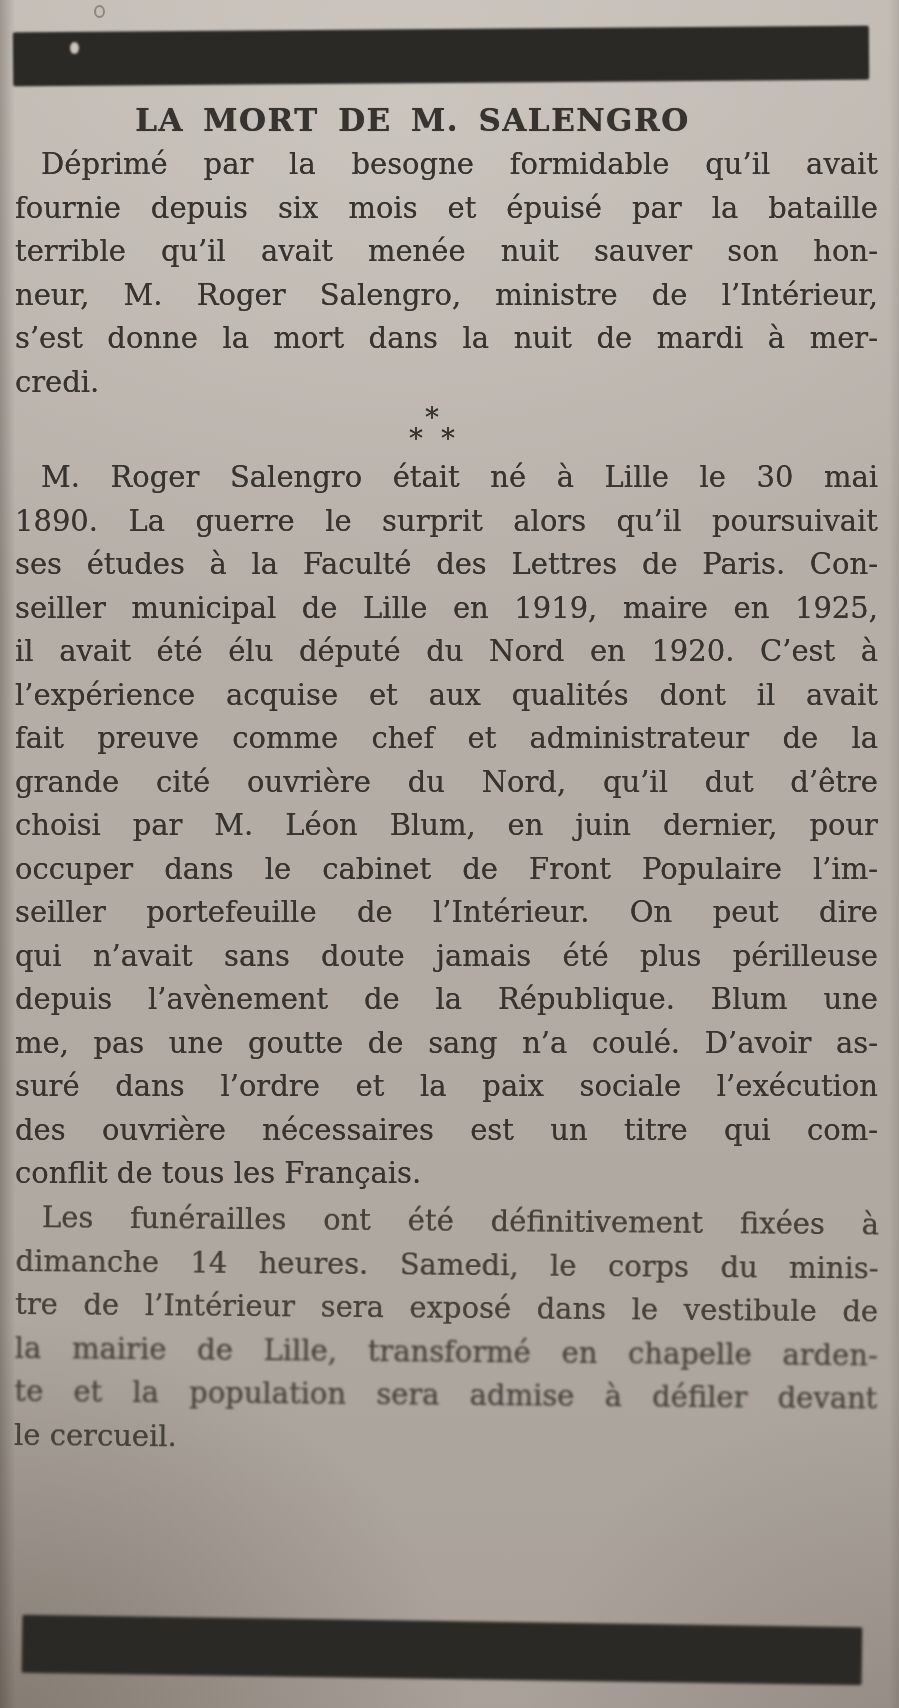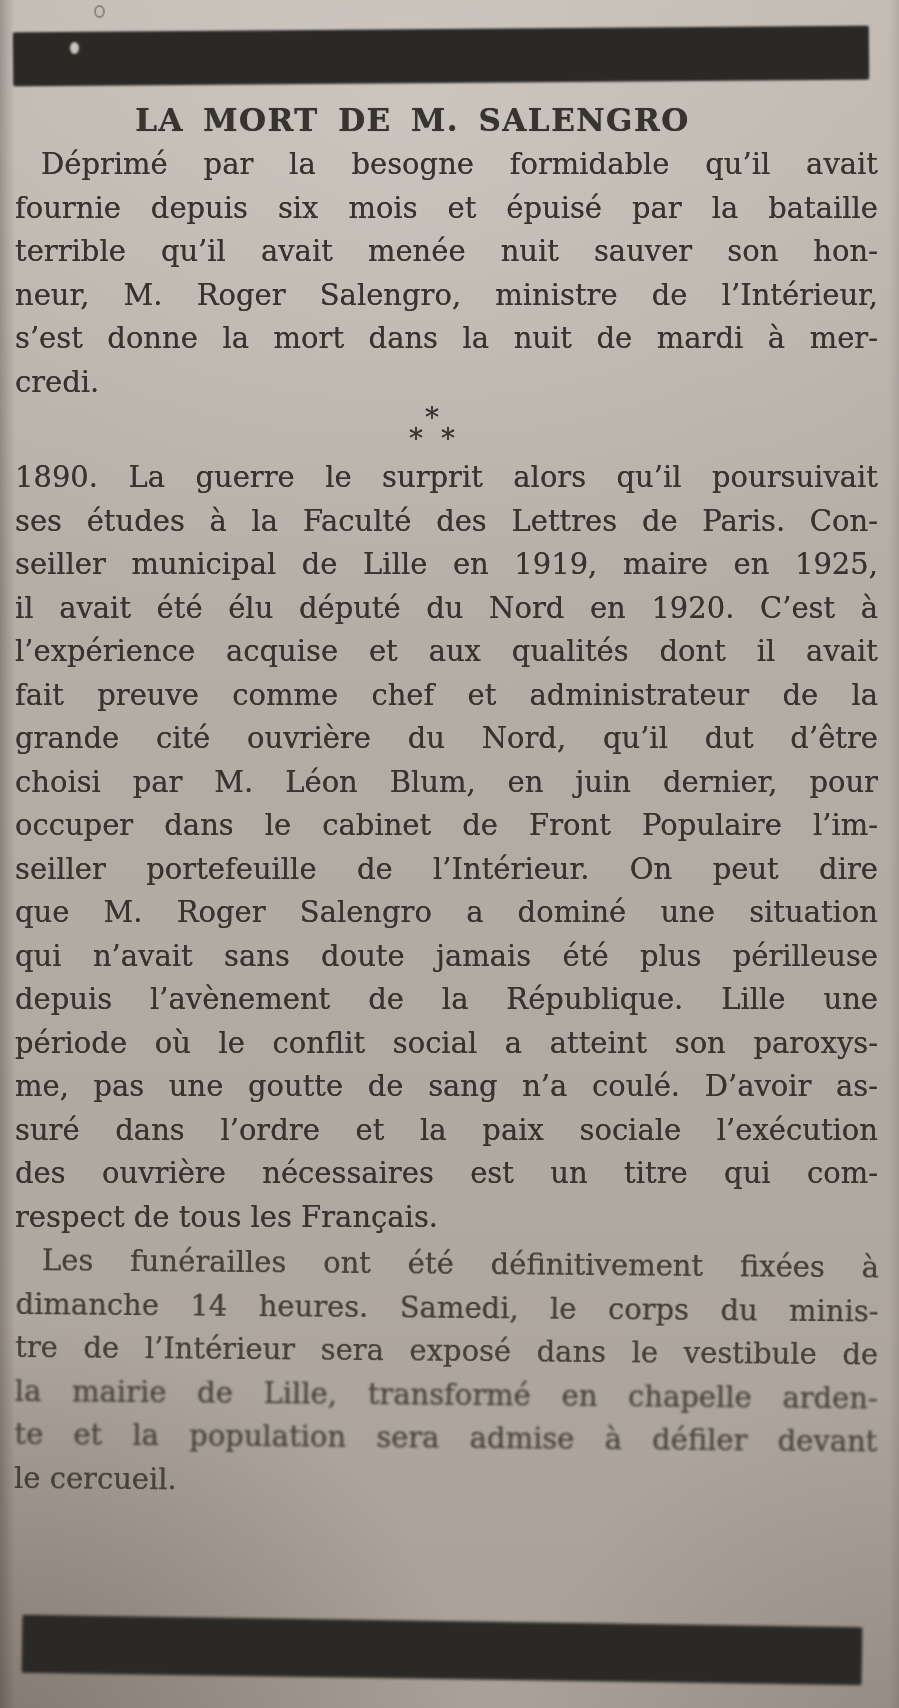--- a/index.html
+++ b/index.html
@@ -60,38 +60,37 @@
       <div class="line">s’est donne la mort dans la nuit de mardi à mer-</div>
       <div class="line lastline">credi.</div>
     </div>
 
     <div class="divider">
       <div class="row">*</div>
       <div class="row">* *</div>
     </div>
 
     <div>
+      <div class="line first">M. Roger Salengro était né à Lille le 30 mai</div>
       <div class="line">1890. La guerre le surprit alors qu’il poursuivait</div>
       <div class="line">ses études à la Faculté des Lettres de Paris. Con-</div>
       <div class="line">seiller municipal de Lille en 1919, maire en 1925,</div>
       <div class="line">il avait été élu député du Nord en 1920. C’est à</div>
       <div class="line">l’expérience acquise et aux qualités dont il avait</div>
       <div class="line">fait preuve comme chef et administrateur de la</div>
       <div class="line">grande cité ouvrière du Nord, qu’il dut d’être</div>
       <div class="line">choisi par M. Léon Blum, en juin dernier, pour</div>
       <div class="line">occuper dans le cabinet de Front Populaire l’im-</div>
       <div class="line">seiller portefeuille de l’Intérieur. On peut dire</div>
-      <div class="line">que M. Roger Salengro a dominé une situation</div>
       <div class="line">qui n’avait sans doute jamais été plus périlleuse</div>
-      <div class="line">depuis l’avènement de la République. Lille une</div>
-      <div class="line">période où le conflit social a atteint son paroxys-</div>
+      <div class="line">depuis l’avènement de la République. Blum une</div>
       <div class="line b1">me, pas une goutte de sang n’a coulé. D’avoir as-</div>
       <div class="line b1">suré dans l’ordre et la paix sociale l’exécution</div>
       <div class="line b1">des ouvrière nécessaires est un titre qui com-</div>
-      <div class="line lastline">respect de tous les Français.</div>
+      <div class="line lastline">conflit de tous les Français.</div>
     </div>
 
     <div class="para3">
       <div class="line first b1">Les funérailles ont été définitivement fixées à</div>
       <div class="line b1">dimanche 14 heures. Samedi, le corps du minis-</div>
       <div class="line b2">tre de l’Intérieur sera exposé dans le vestibule de</div>
       <div class="line b3">la mairie de Lille, transformé en chapelle arden-</div>
       <div class="line b3">te et la population sera admise à défiler devant</div>
       <div class="line lastline b2">le cercueil.</div>
     </div>

